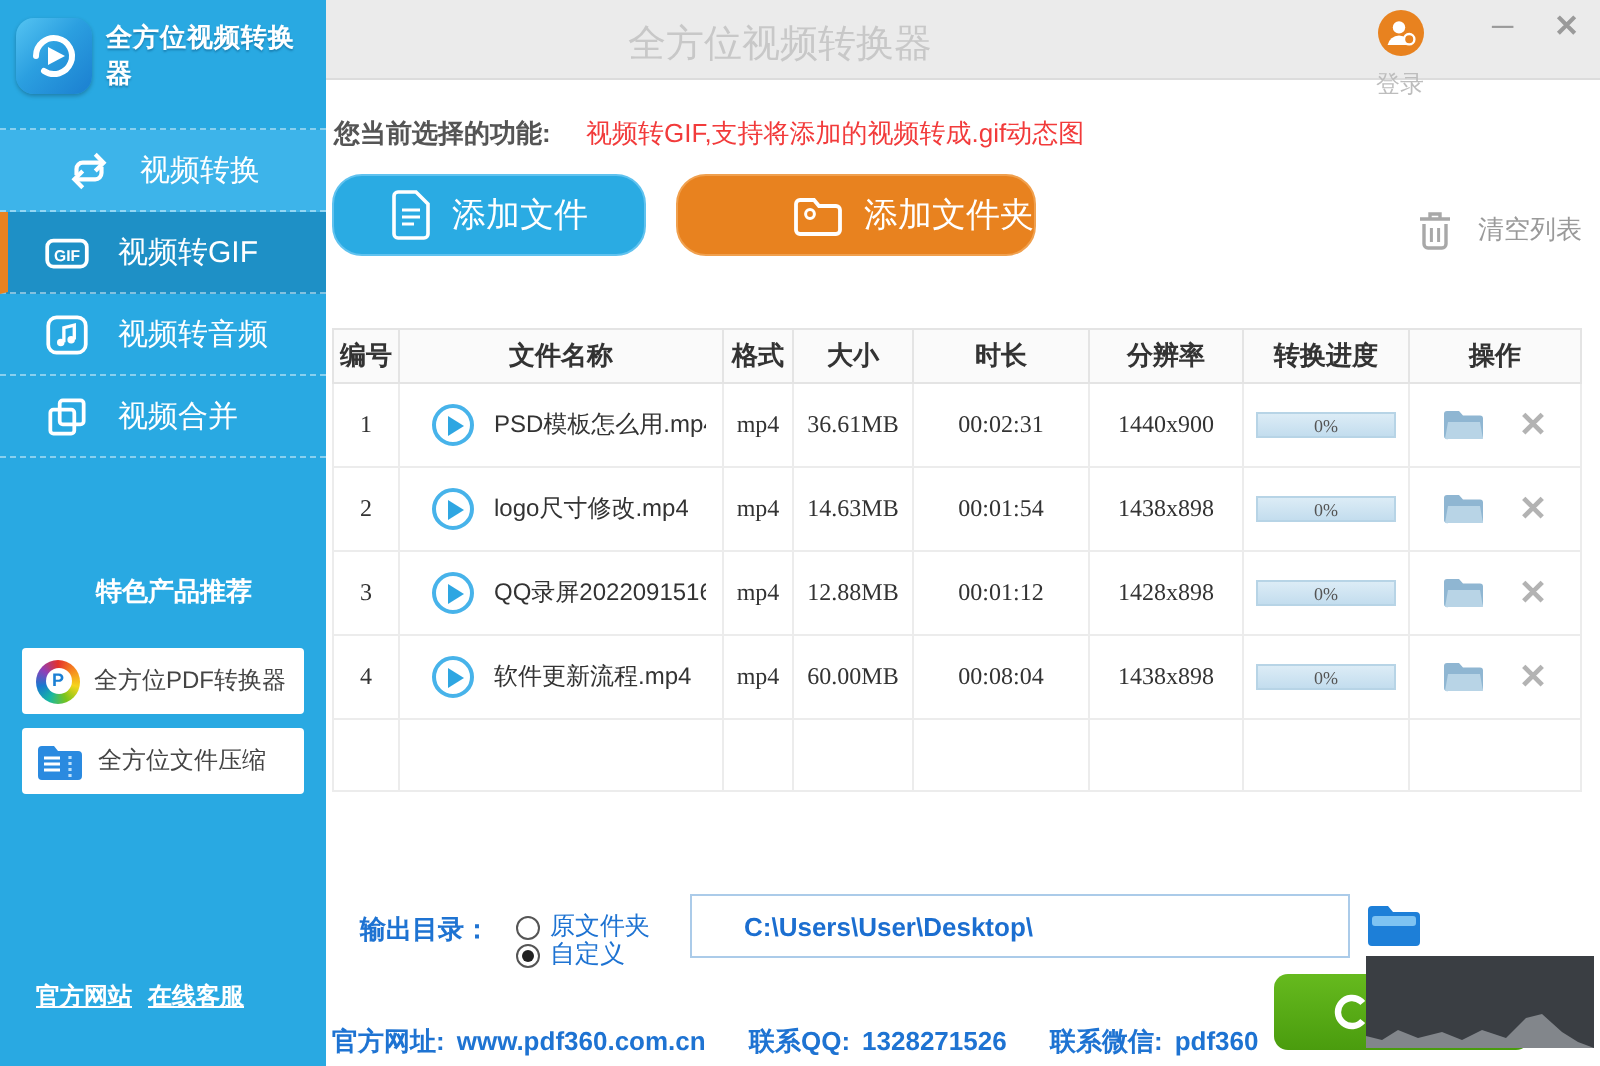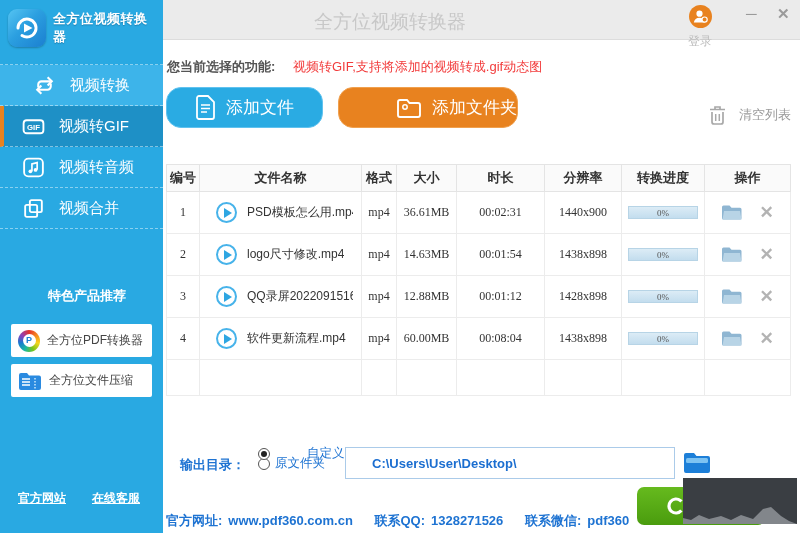--- a/index.html
+++ b/index.html
@@ -21,21 +21,21 @@
   .menu-item.active { background:#1e90c6; border-left:4px solid #e8821f; padding-left:17px; }
   .recommend { position:absolute; top:287px; left:14px; color:#fff; font-size:13px; font-weight:bold;margin-left:34px; }
   .product-btn { position:absolute; left:11px; width:141px; height:33px; background:#fff; border-radius:2px;
                  display:flex; align-items:center; padding:0 7px; cursor:pointer; }
   .product-btn .p-label { font-size:12px; color:#444; margin-left:7px; white-space:nowrap; }
   .pdf-ring { width:22px; height:22px; border-radius:50%; flex-shrink:0;
               background:conic-gradient(#e4322b,#f6871f,#f5d51c,#7ac41a,#18b8a2,#1879d0,#8f3fb8,#e4322b);
               display:flex; align-items:center; justify-content:center; }
   .pdf-ring .pdf-core { width:13px; height:13px; border-radius:50%; background:#fff; color:#1b7fd4;
               font-size:9px; font-weight:bold; text-align:center; line-height:13px; }
-  .side-links { position:absolute; bottom:26px; left:18px; width:130px; display:flex; gap:26px; }
+  .side-links { position:absolute; bottom:26px; left:18px; width:130px; display:flex; gap:8px; }
   .side-links a { color:#fff; font-size:12px; font-weight:bold; text-decoration:underline; cursor:pointer; }
 
   
   .titlebar { position:absolute; left:163px; top:0; width:637px; height:40px; background:#ebebeb; border-bottom:1px solid #dcdcdc; }
   .win-title { position:absolute; top:9px; left:0; width:780px; text-align:center; font-size:19px; color:#c8c8c8; pointer-events:none; }
   .login-box { position:absolute; top:5px; left:682px; width:30px; text-align:right; cursor:pointer; }
   .login-label { font-size:12px; color:#bdbdbd; margin-top:1px; }
   .win-btn { position:absolute; top:6px; color:#9a9a9a; font-size:15px; font-weight:bold; cursor:pointer; line-height:16px; }
   .win-min { left:746px; } .win-close { left:777px; }
 
@@ -354,21 +354,21 @@
         <td></td>
   </tr>
 </tbody>
   </table>
 
 <div class="out-label">输出目录：</div>
 <div class="radio-row" style="top:455px;">
   <span class="dot"></span>
   <span>原文件夹</span>
 </div>
-<div class="radio-row sel" style="top:445px;gap:32px;">
+<div class="radio-row sel" style="top:469px;">
   <span class="dot"></span>
   <span>自定义</span>
 </div>
 <input class="out-input" value="C:\Users\User\Desktop\" style="">
 <div class="browse-btn">
   <svg width="30" height="27" viewBox="0 0 30 27">
     <path d="M2 6 a2 2 0 0 1 2-2 h8 l2.5 3 h11.5 a2 2 0 0 1 2 2 V22 a2 2 0 0 1 -2 2 H4 a2 2 0 0 1 -2-2 Z" fill="#1d7fd8"></path>
     <rect x="4" y="9" width="22" height="5" rx="1.5" fill="#7ec3f2"></rect>
   </svg>
 </div>

